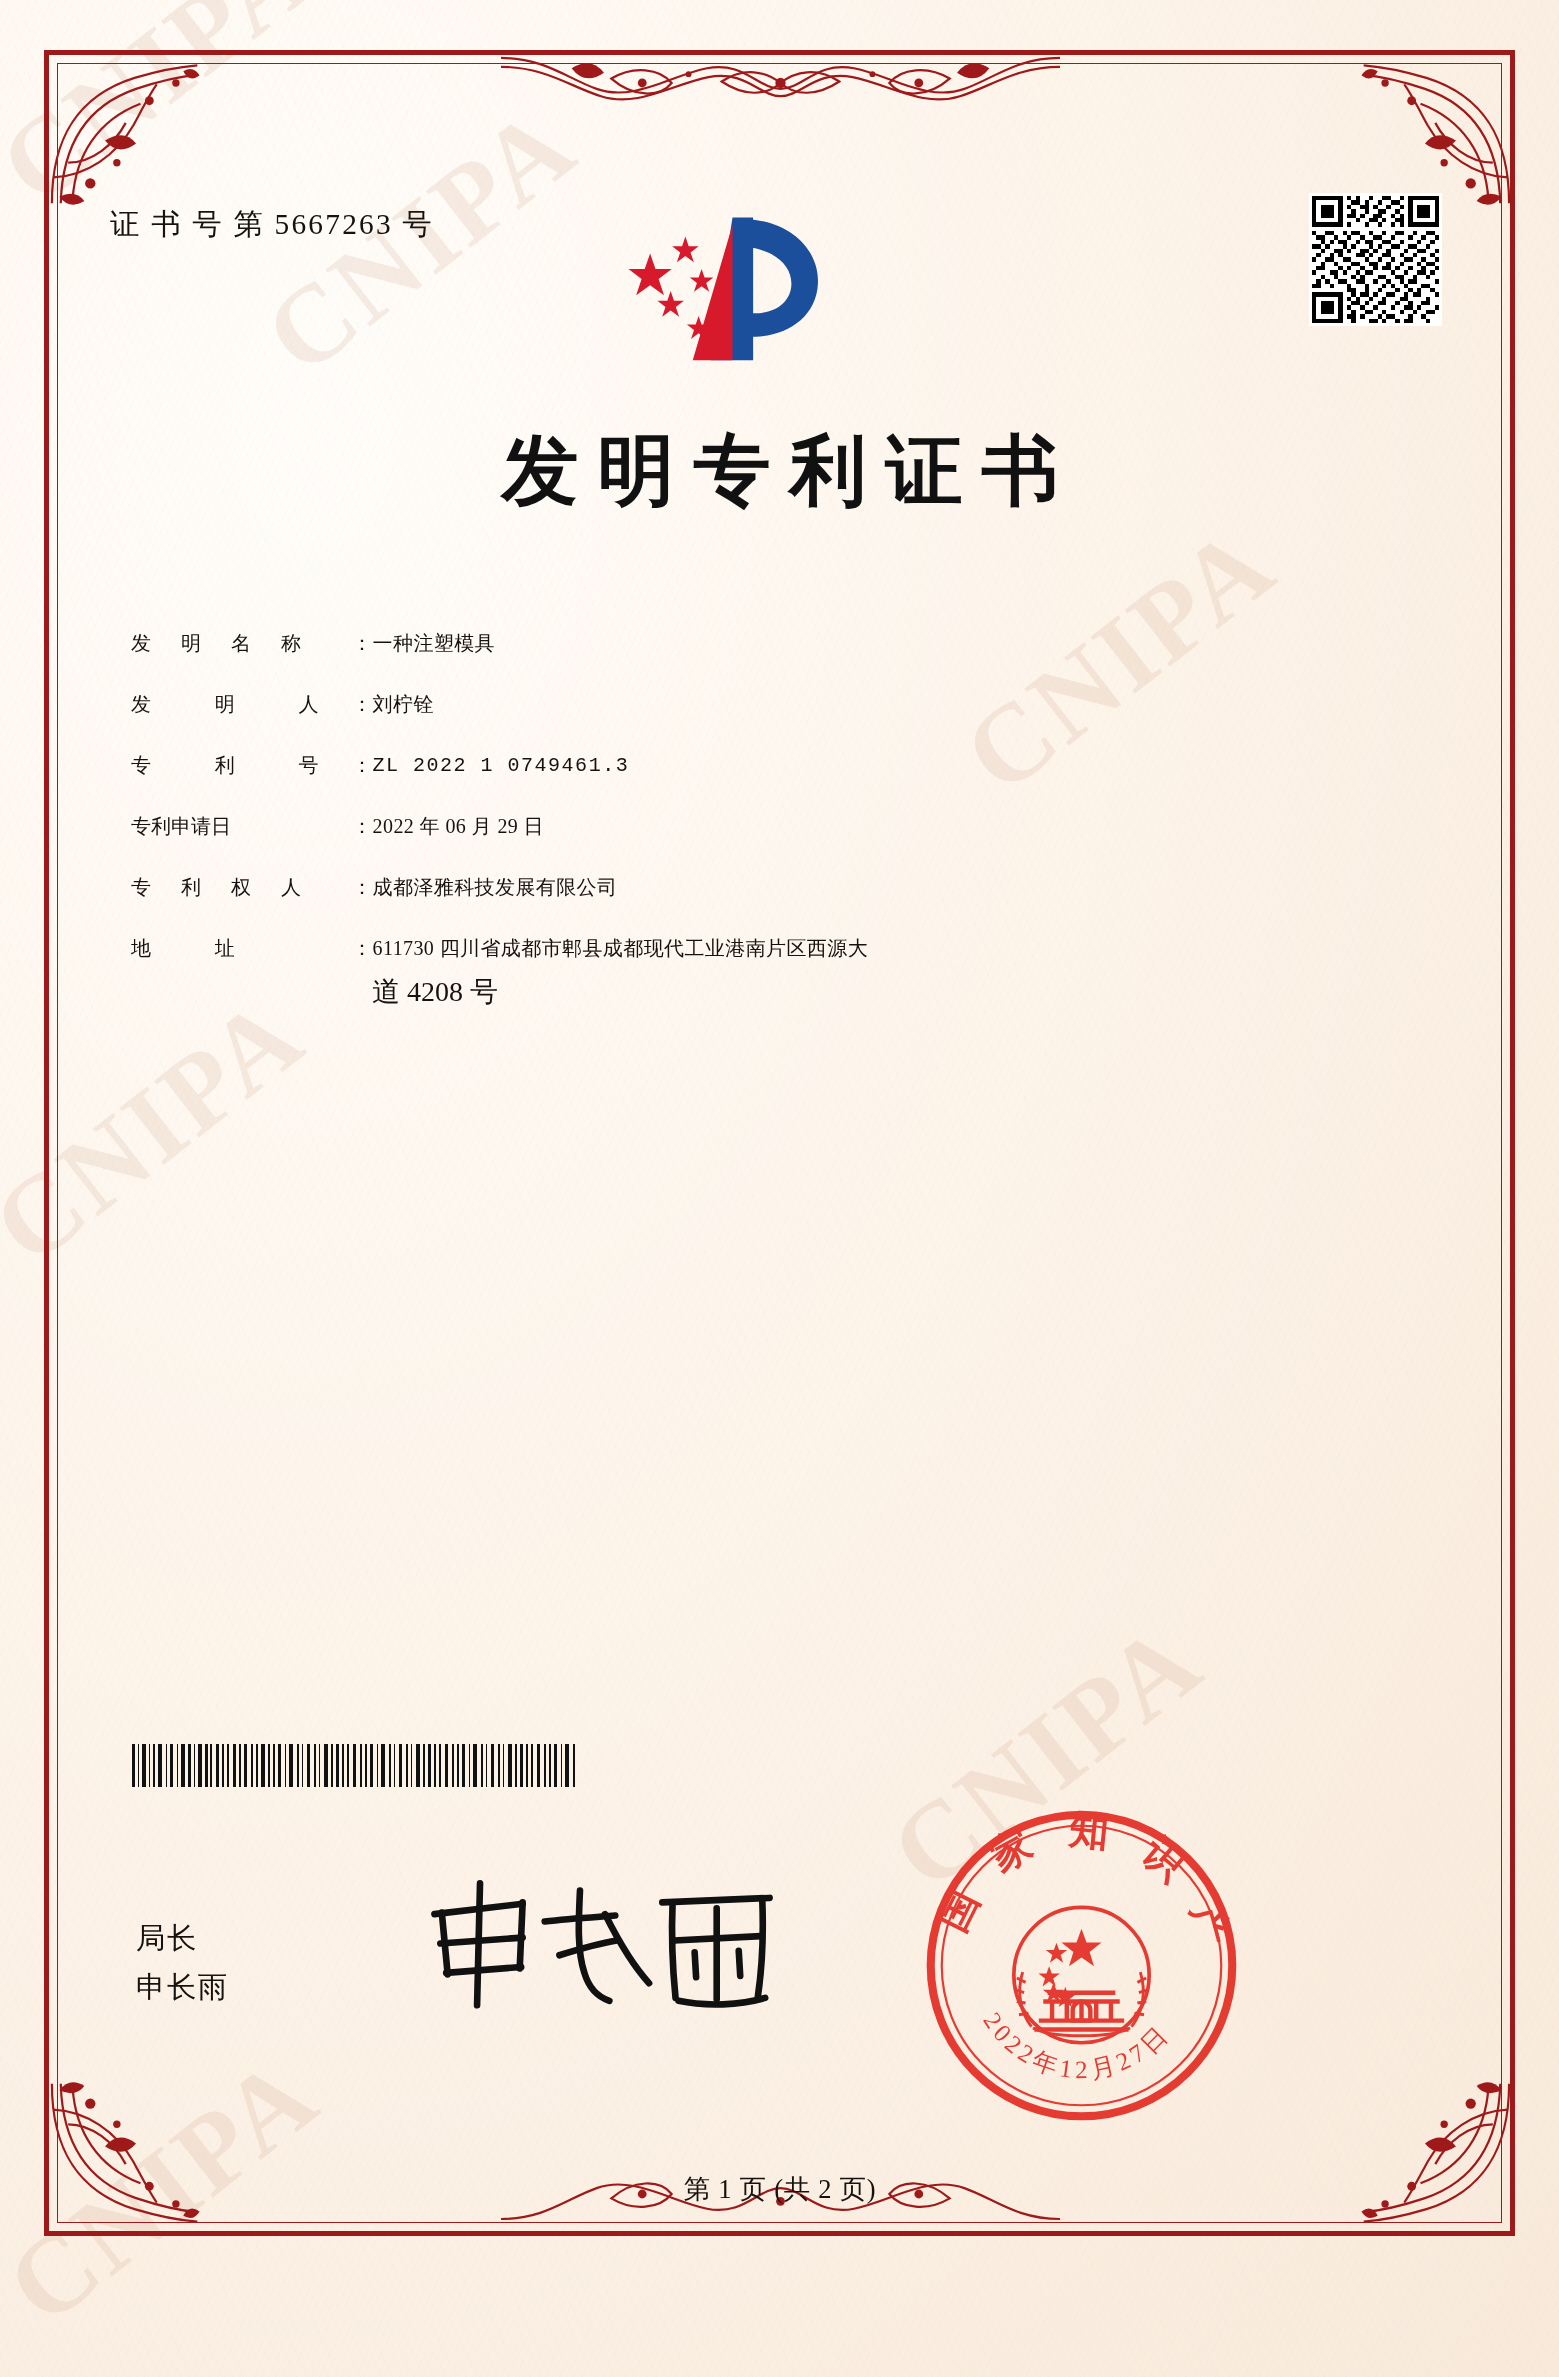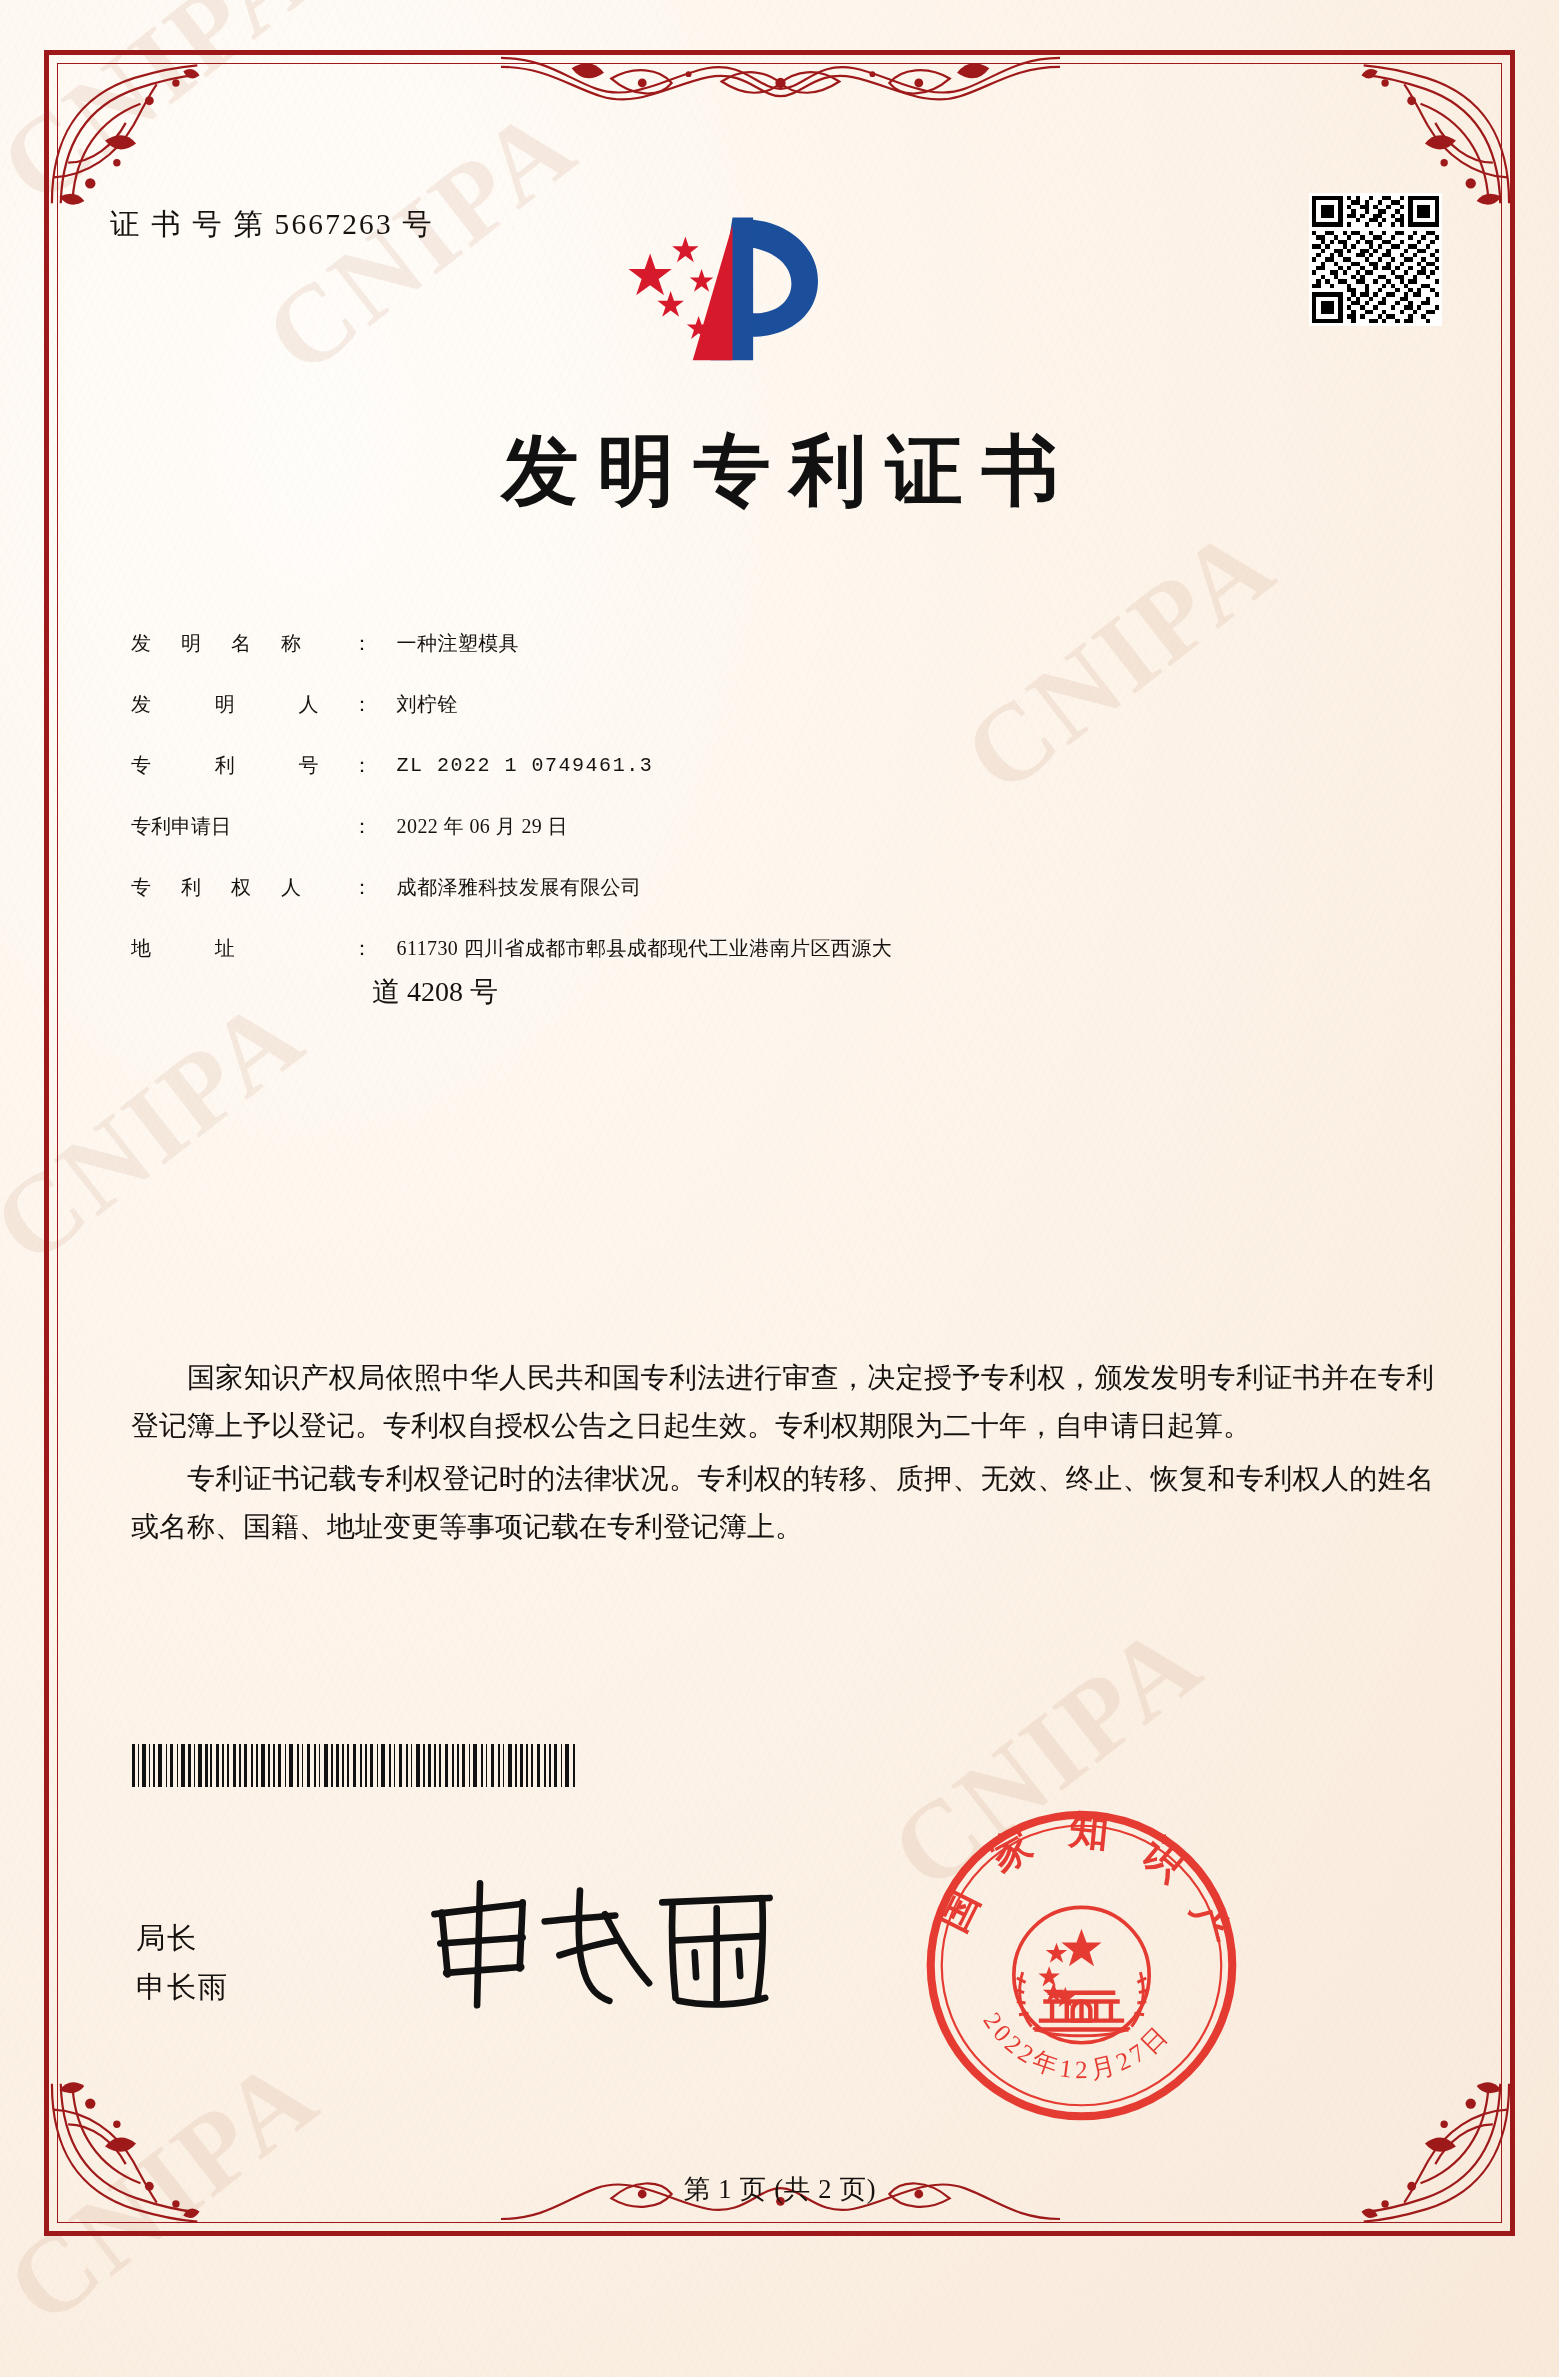--- a/index.html
+++ b/index.html
@@ -158,21 +158,20 @@
   }
   .lbl-spread-4 { letter-spacing: 12.5px; }
   .lbl-spread-3 { letter-spacing: 29.4px; }
   .field-colon {
     width: 20.6px;
     flex: 0 0 20.6px;
   }
   .field-value {
     flex: 1 1 auto;
     letter-spacing: 0.4px;
-    margin-left: 24px;
   }
   .field-value.mono-ish {
     font-family: Liberation Mono, monospace;
     letter-spacing: 1.5px;
   }
   .addr-second {
     padding-left: 241px;
     font-size: 28px;
     margin-top: -22px;
     margin-bottom: 32px;
@@ -669,24 +668,20 @@
     <div class="field-row">
       <div class="field-label lbl-spread-3">地 址</div>
       <div class="field-colon">：</div>
       <div class="field-value">611730 四川省成都市郫县成都现代工业港南片区西源大</div>
     </div>
     <div class="addr-second">道 4208 号</div>
 
 
   </div>
 
-  <div class="paragraphs">
-    <p>国家知识产权局依照中华人民共和国专利法进行审查，决定授予专利权，颁发发明专利证书并在专利登记簿上予以登记。专利权自授权公告之日起生效。专利权期限为二十年，自申请日起算。</p>
-    <p>专利证书记载专利权登记时的法律状况。专利权的转移、质押、无效、终止、恢复和专利权人的姓名或名称、国籍、地址变更等事项记载在专利登记簿上。</p>
-  </div>
 
   <div class="barcode">
     <svg viewBox="0 0 610 58" xmlns="http://www.w3.org/2000/svg" shape-rendering="crispEdges">
       <rect width="610" height="58" fill="none"></rect>
       <g fill="#111111">
         <rect x="2" y="0" width="4" height="58"></rect>
           <rect x="9" y="0" width="2" height="58"></rect>
         <rect x="15" y="0" width="5" height="58"></rect>
           <rect x="24" y="0" width="2" height="58"></rect>
         <rect x="30" y="0" width="3" height="58"></rect>

